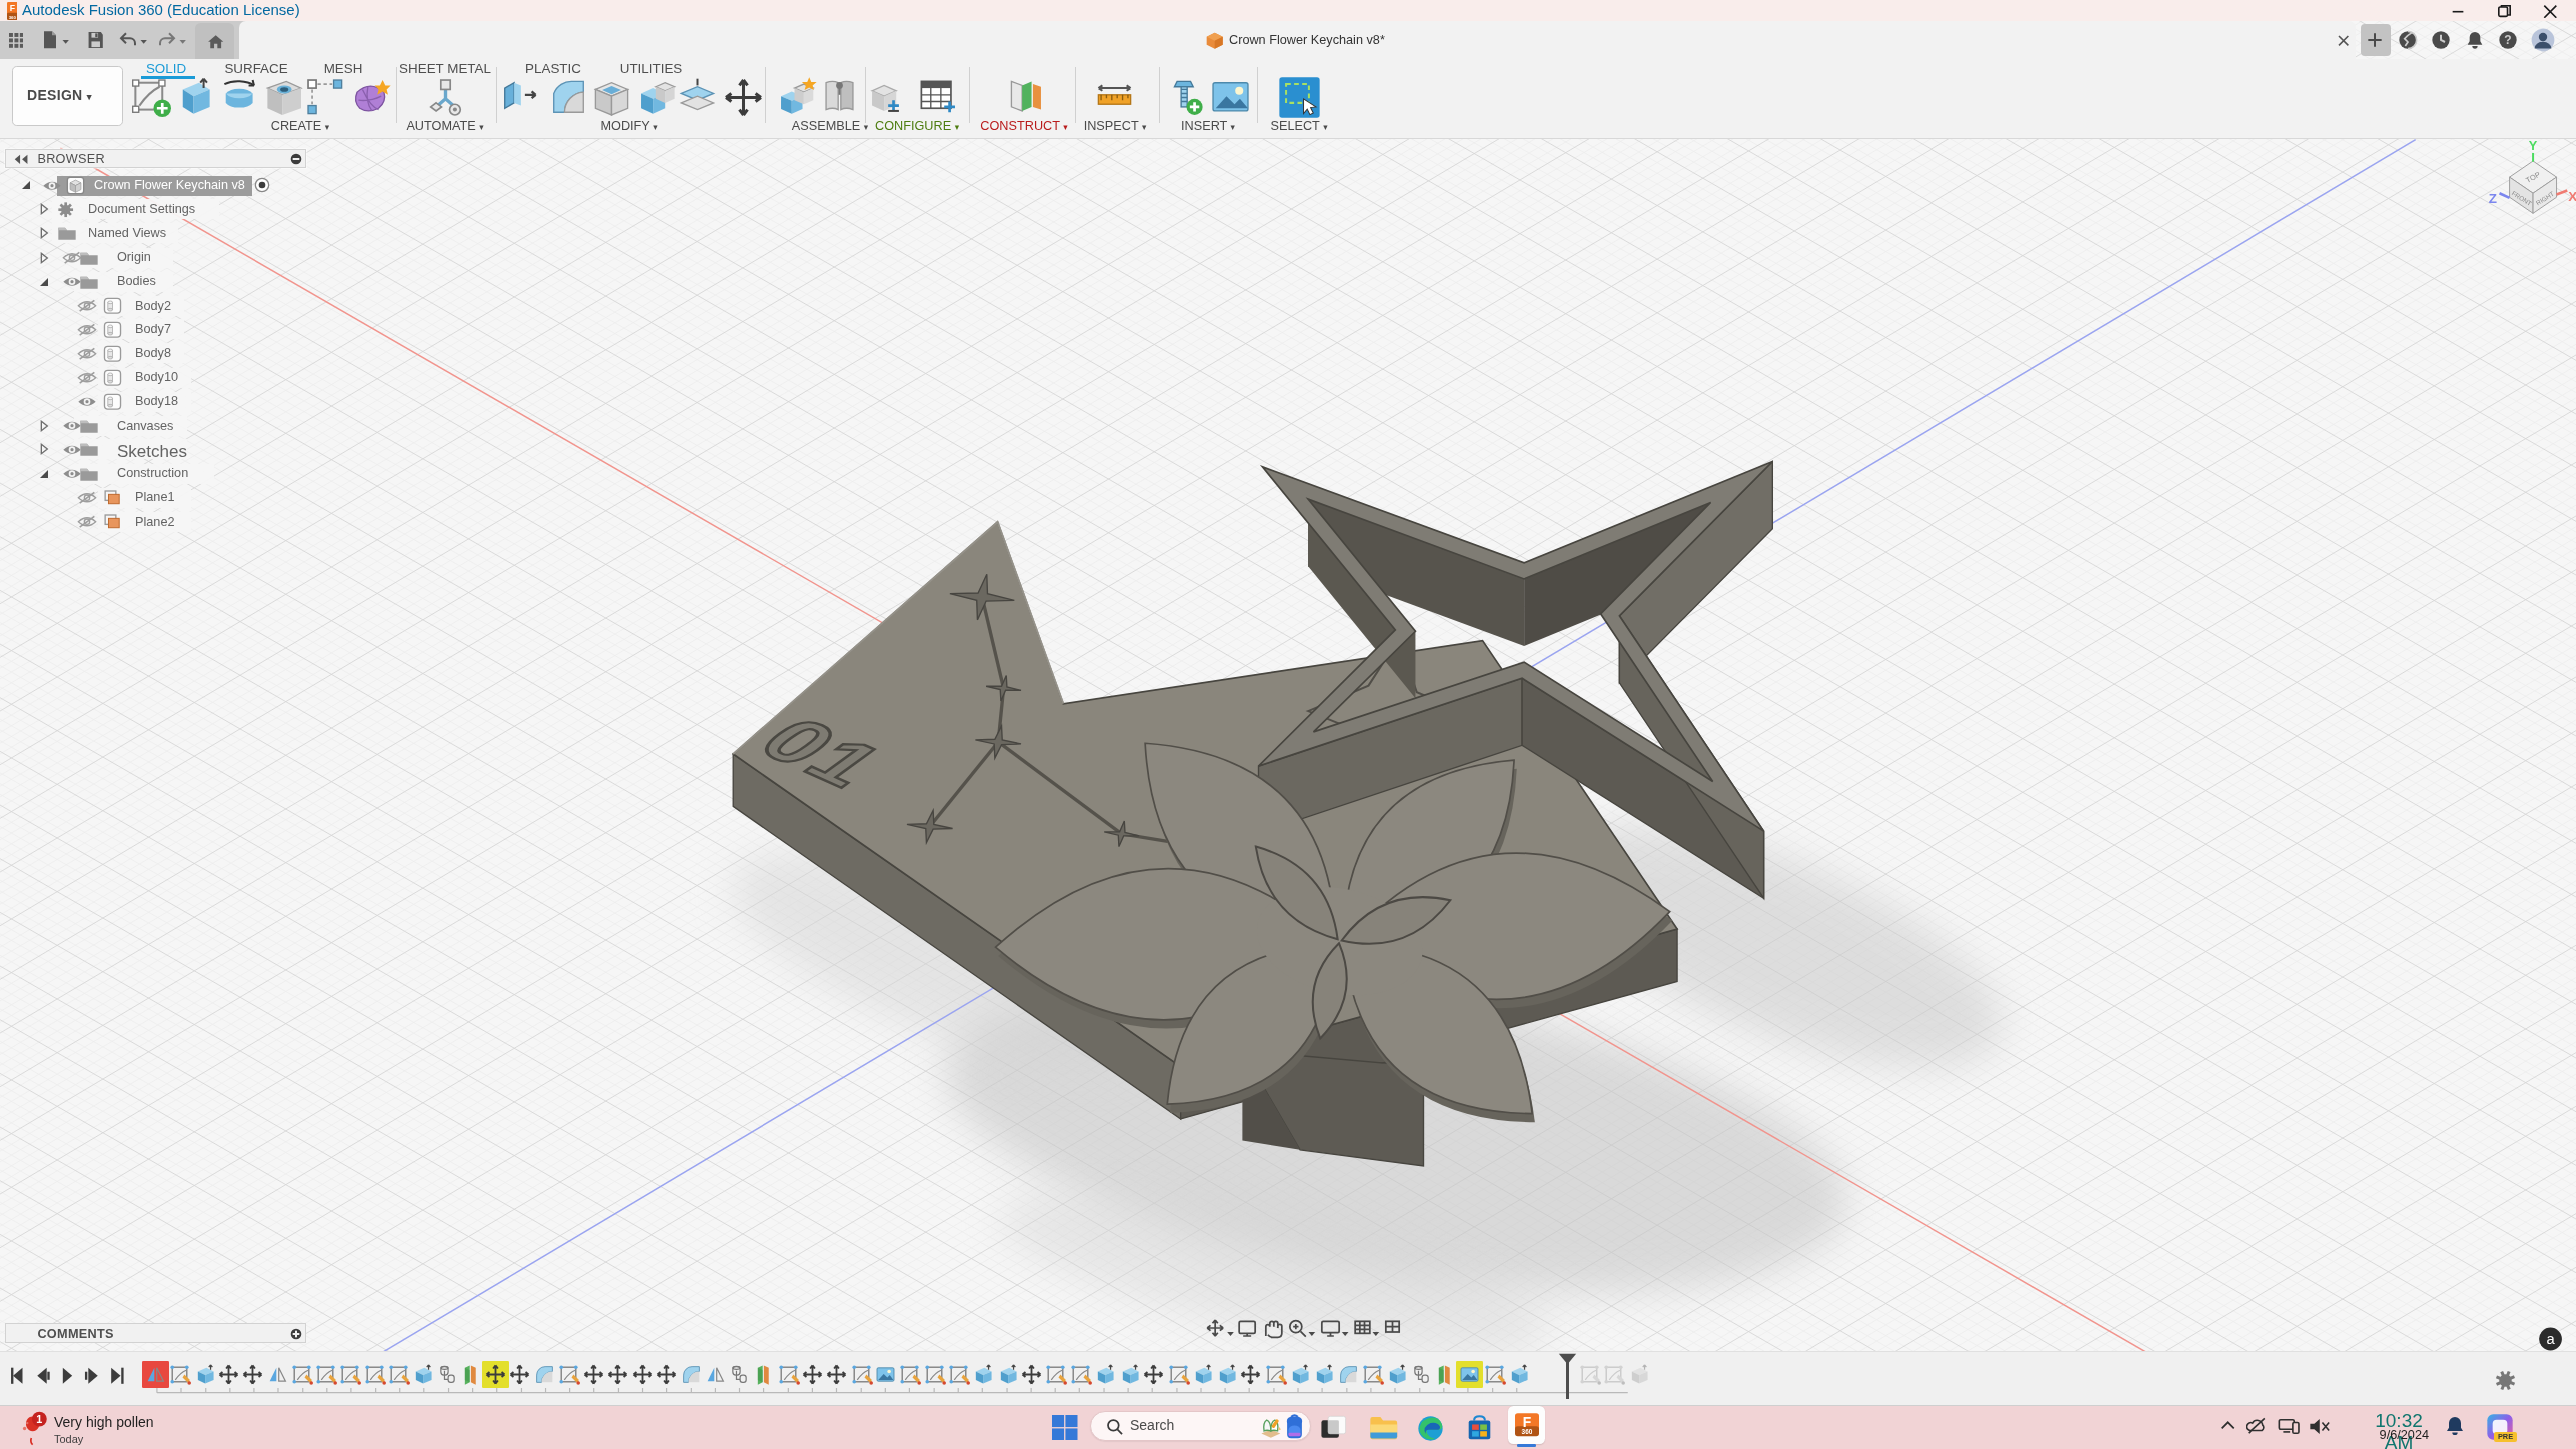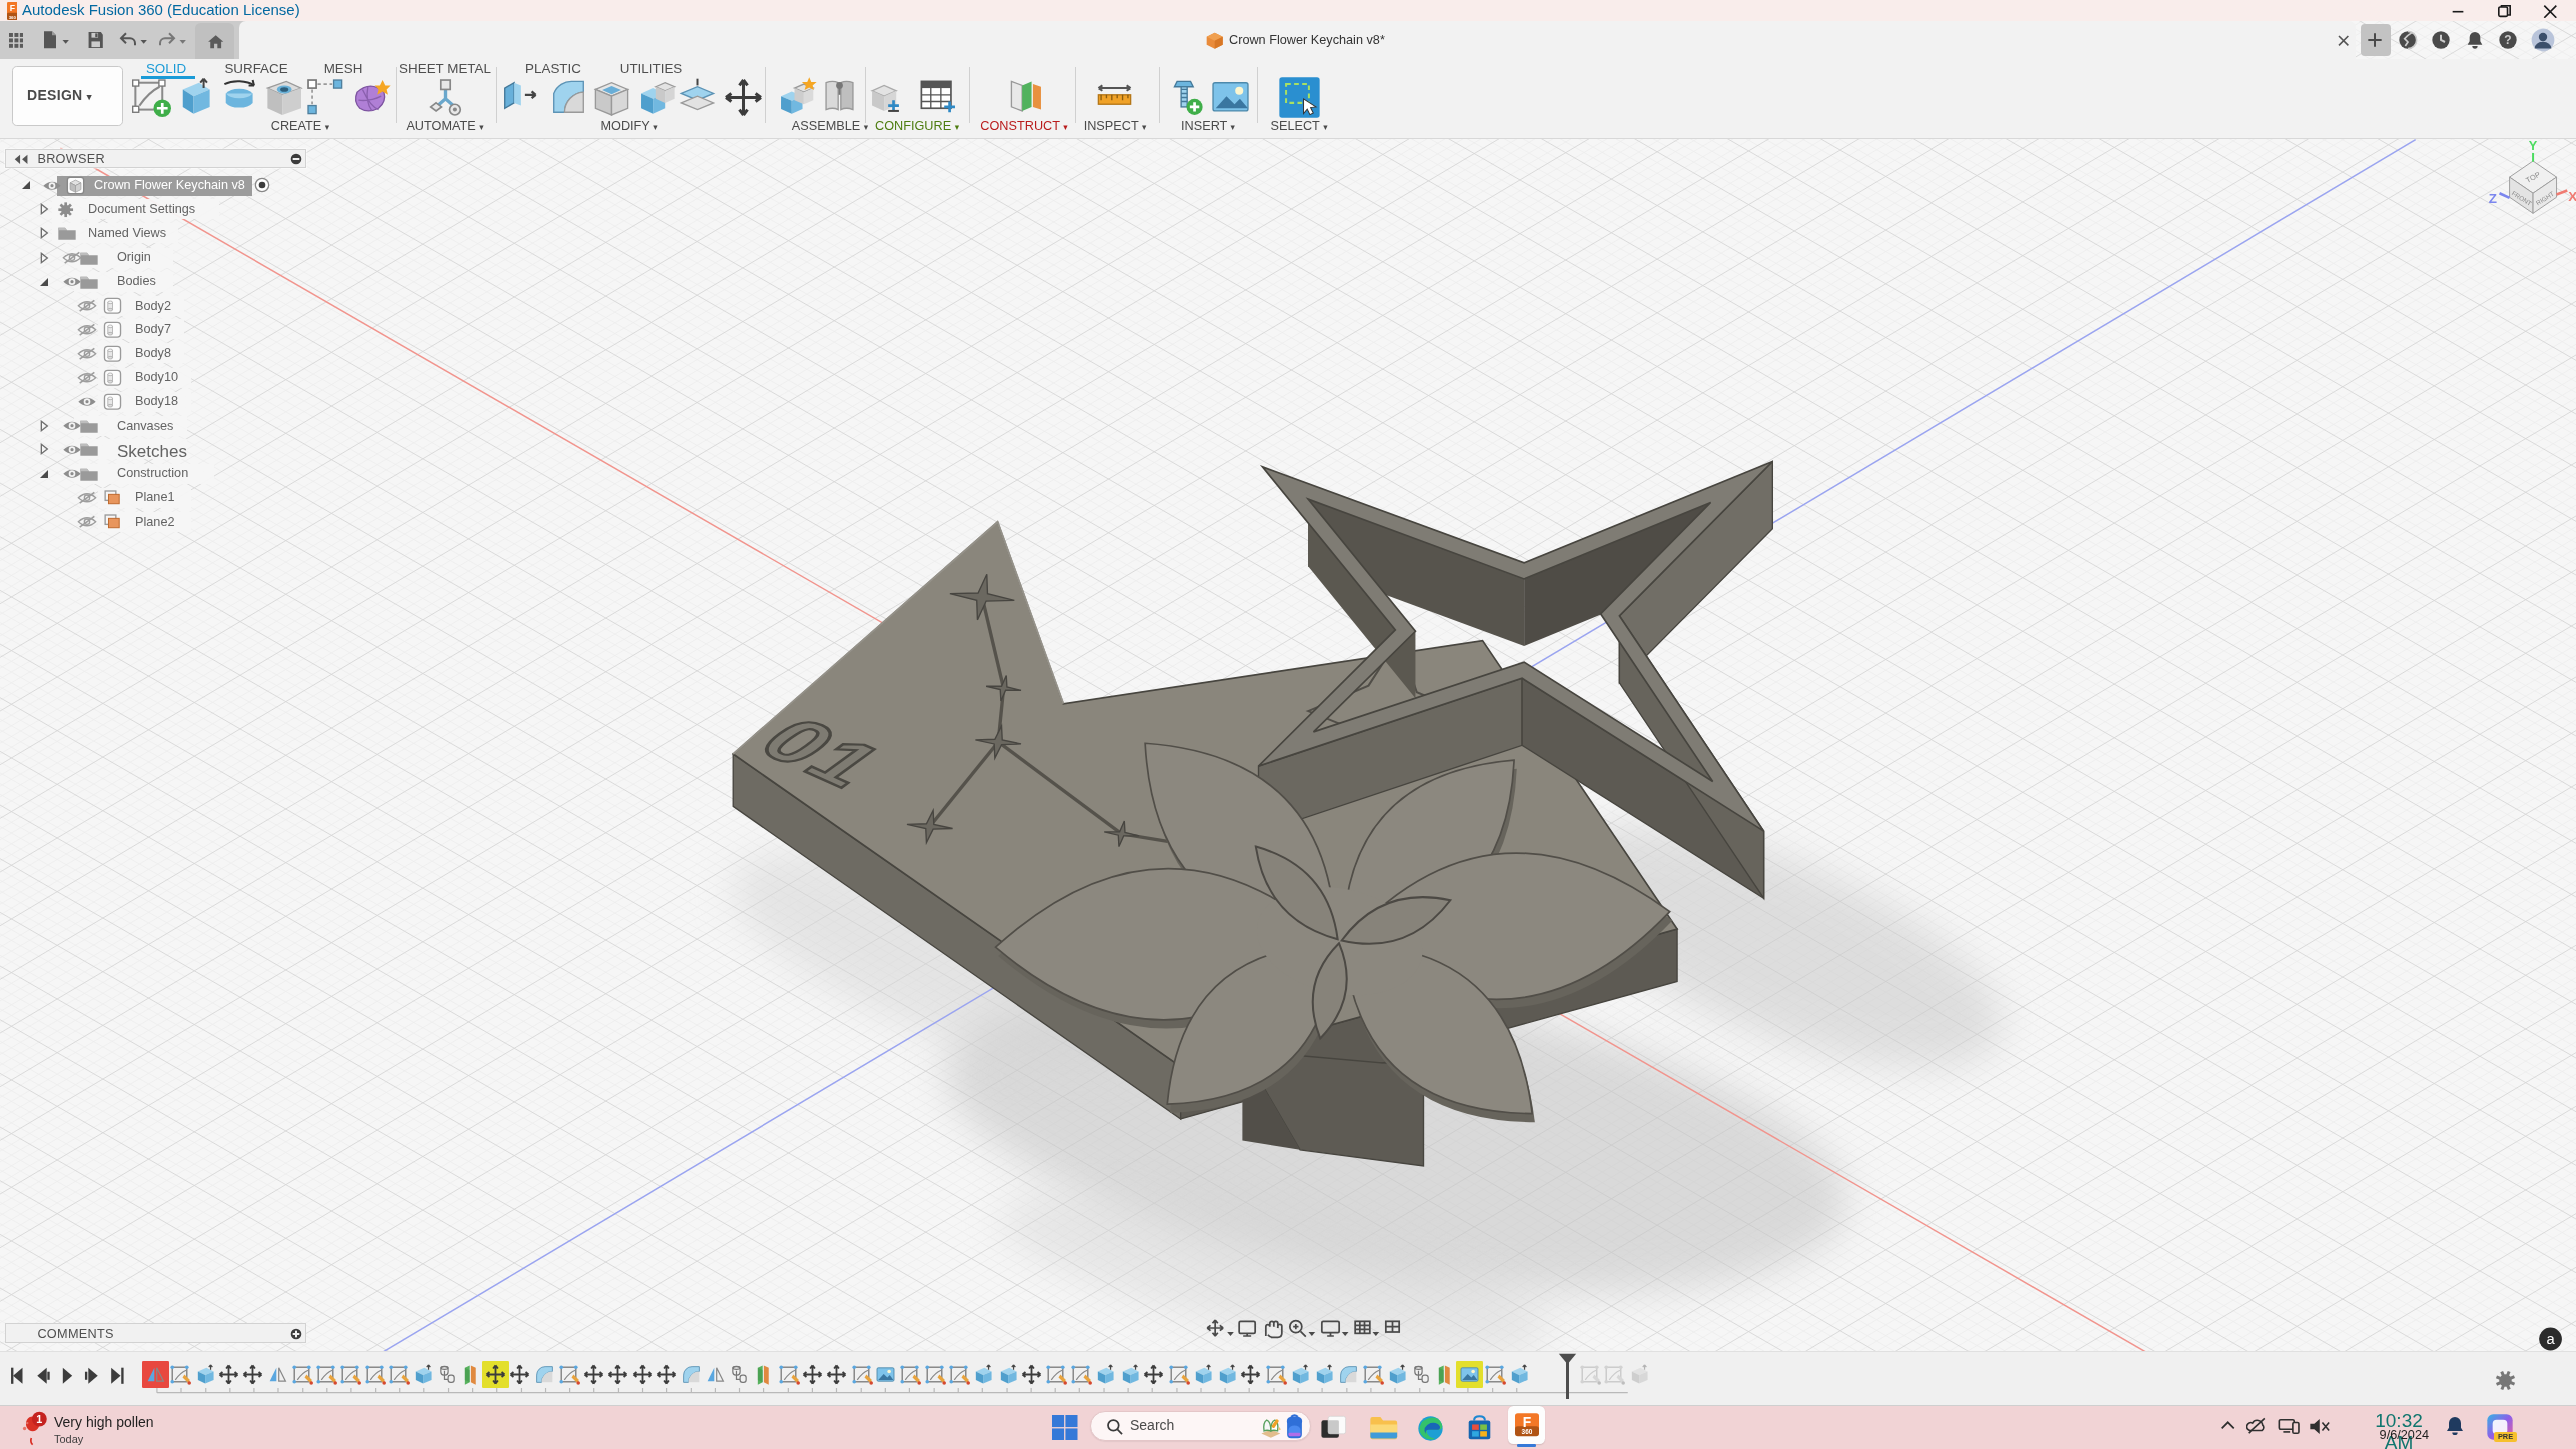--- a/index.html
+++ b/index.html
@@ -547,21 +547,21 @@
     <svg class="abs" style="left:77px;top:515px" width="20" height="13.4" viewBox="0 0 30 20">
       <path d="M2 10 Q15 -2 28 10 Q15 22 2 10 z" fill="none" stroke="#9d9d9d" stroke-width="2"></path>
       <circle cx="15" cy="10" r="4" fill="none" stroke="#9d9d9d" stroke-width="2"></circle>
       <line x1="4" y1="18" x2="26" y2="2" stroke="#9d9d9d" stroke-width="2.4"></line>
     </svg>
     <svg class="abs" style="left:103px;top:513px" width="19" height="17.4" viewBox="0 0 28 26">
       <rect x="3" y="3" width="16" height="14" fill="none" stroke="#9a9a9a" stroke-width="2"></rect>
       <rect x="8" y="8" width="16" height="14" fill="#e8955c" stroke="#c06a2e" stroke-width="1.5"></rect>
     </svg>
     <div class="abs" style="left:135px;top:515px;font-size:12.7px;color:#636363;">Plane2</div>
-    <div class="abs" style="left:5.4px;top:1323px;width:301px;height:20px;background:#f1f1f1;border:0.7px solid #d2d2d2;">
+    <div class="abs" style="left:5.4px;top:1323px;width:301px;height:20px;background:#f1f1f1;border:0.7px solid #d2d2d2;font-weight:bold;">
 <div class="abs" style="left:31px;top:2.7px;font-size:12.7px;color:#4f4f4f;letter-spacing:0.3px;">COMMENTS</div>
 <svg class="abs" style="left:284px;top:4px" width="12" height="12" viewBox="0 0 18 18">
         <circle cx="9" cy="9" r="8" fill="#3c3c3c"></circle>
         <rect x="4" y="7.5" width="10" height="3" fill="#f1f1f1"></rect>
         <rect x="7.5" y="4" width="3" height="10" fill="#f1f1f1"></rect>
       </svg>
 </div>
     <div class="abs" style="left:1204px;top:1316px;width:201px;height:28px;"><svg width="201" height="28" viewBox="0 0 300 42" stroke="#4a4a4a" fill="none" stroke-width="2.6">
         <path d="M16 6 V30 M4 18 H28 M16 6 l-4 5 M16 6 l4 5 M16 30 l-4 -5 M16 30 l4 -5 M4 18 l5 -4 M4 18 l5 4 M28 18 l-5 -4 M28 18 l-5 4"></path>
         <path d="M34 24 l5 6 5 -6" fill="#4a4a4a" stroke="none"></path>

